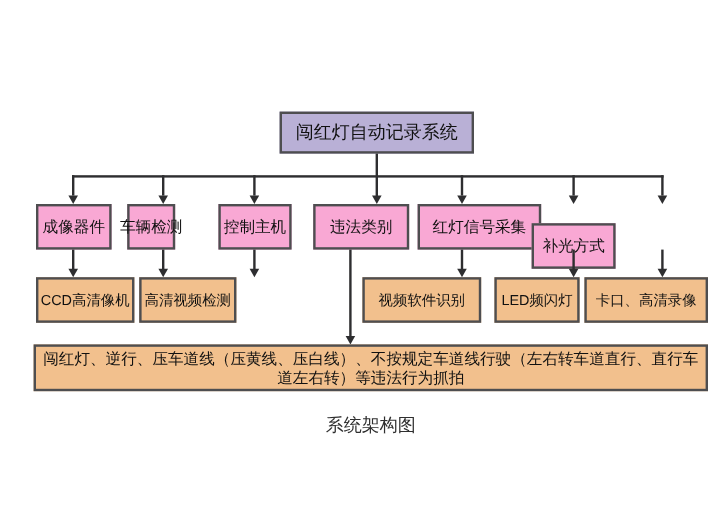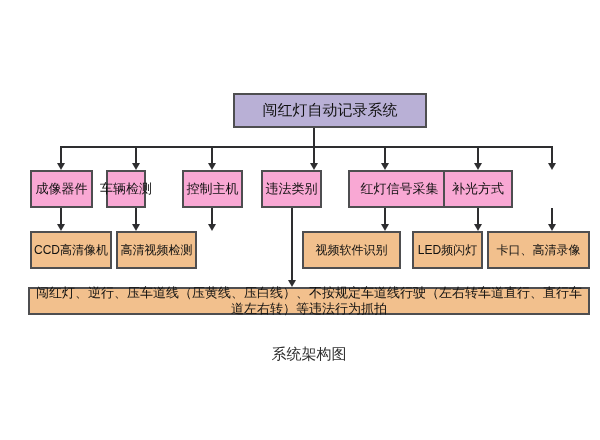--- a/index.html
+++ b/index.html
@@ -6,26 +6,26 @@
   .canvas {
     position:relative; width:600px; height:440px; background:#ffffff;
     font-family:"Liberation Sans","DejaVu Sans",sans-serif; color:#111111;
     overflow:hidden;
   }
   .box {
     position:absolute; box-sizing:border-box;
     display:flex; align-items:center; justify-content:center;
     border:2px solid #4e4e50; text-align:center; white-space:nowrap;
   }
-  .root { background:#b9b0d6; font-size:15px; left:233px; top:93px; width:194px; height:35px; }
+  .root { background:#b9b0d6; font-size:15px; left:233px; top:93px; width:162px; height:35px; }
   .l2   { background:#f9a8d4; font-size:13px; top:170px; height:38px; }
   .l3   { background:#f2c08d; font-size:12px; top:231px; height:38px; }
   .wide {
     background:#f2c08d; font-size:13px; white-space:normal;
-    left:28px; top:287px; width:562px; height:28px;
+    left:28px; top:287px; width:562px; height:39px;
     line-height:16px; padding:0 5px;
   }
   .wide span { display:block; text-align:center; }
   .vline { position:absolute; width:2px;  background:#2e2e30; }
   .hline { position:absolute; height:2px; background:#2e2e30; }
   .arrow {
     position:absolute; width:0; height:0;
     border-left:4px solid transparent; border-right:4px solid transparent;
     border-top:7px solid #2e2e30;
   }
@@ -55,23 +55,23 @@
   <div class="vline" style="left:384px; top:146px; height:17px;"></div>
   <div class="arrow" style="left:381px; top:163px;"></div>
   <div class="vline" style="left:477px; top:146px; height:17px;"></div>
   <div class="arrow" style="left:474px; top:163px;"></div>
   <div class="vline" style="left:551px; top:146px; height:17px;"></div>
   <div class="arrow" style="left:548px; top:163px;"></div>
 
   <div class="box l2" style="left:30px;  width:63px;">成像器件</div>
   <div class="box l2" style="left:106px; width:40px;">车辆检测</div>
   <div class="box l2" style="left:182px; width:61px;">控制主机</div>
-  <div class="box l2" style="left:261px; width:61px;">违法类别</div>
+  <div class="box l2" style="left:261px; width:80px;">违法类别</div>
   <div class="box l2" style="left:348px; width:103px;">红灯信号采集</div>
-  <div class="box l2" style="left:443px; width:70px;">补光方式</div>
+  <div class="box l2" style="left:443px; width:70px;margin-top:16px;">补光方式</div>
 
   <div class="vline" style="left:60px;  top:208px; height:17px;"></div>
   <div class="arrow" style="left:57px;  top:224px;"></div>
   <div class="vline" style="left:135px; top:208px; height:17px;"></div>
   <div class="arrow" style="left:132px; top:224px;"></div>
   <div class="vline" style="left:211px; top:208px; height:17px;"></div>
   <div class="arrow" style="left:208px; top:224px;"></div>
   <div class="vline" style="left:384px; top:208px; height:17px;"></div>
   <div class="arrow" style="left:381px; top:224px;"></div>
   <div class="vline" style="left:477px; top:208px; height:17px;"></div>

